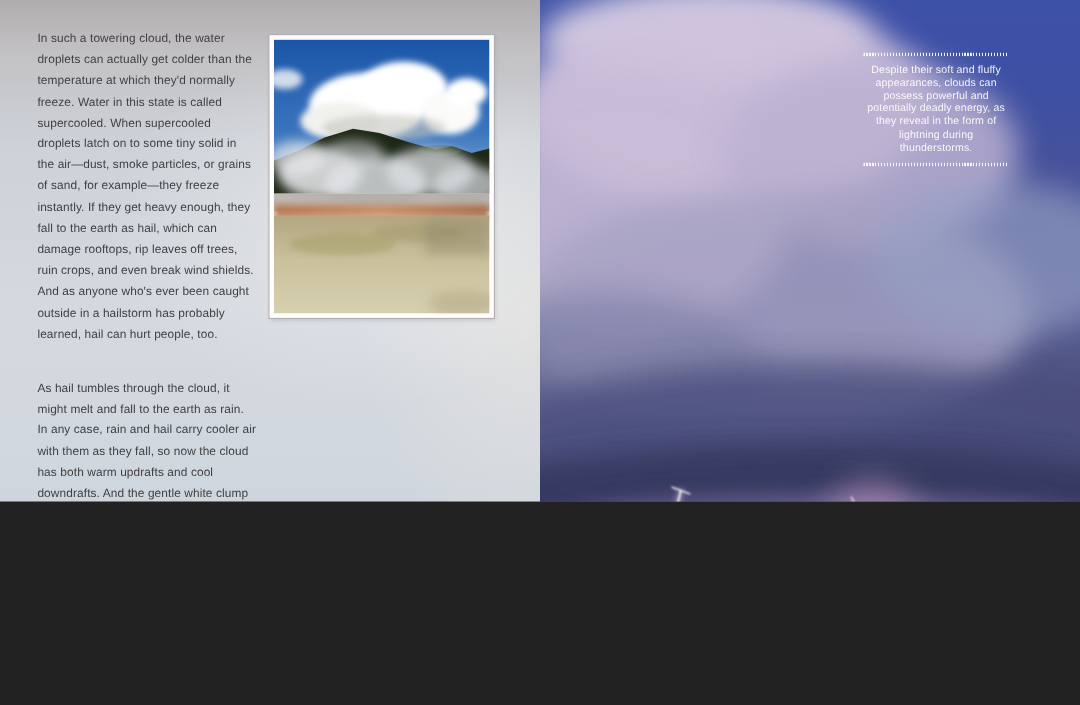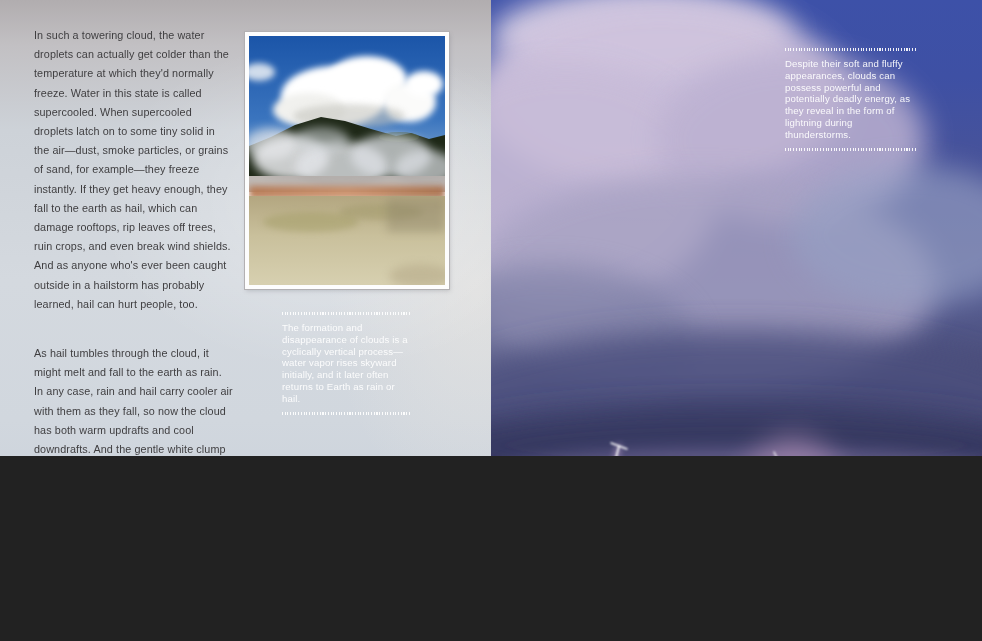--- a/index.html
+++ b/index.html
@@ -23,21 +23,21 @@
     font-size:10.8px;line-height:19.2px;color:#3f3e40;letter-spacing:.1px;
   }
   .body-text p{margin:0 0 30px 0;}
   .photo-frame{
     position:absolute;left:245px;top:32px;width:204px;height:257px;
     background:#fdfdfd;padding:4px;
     box-shadow:0 0 0 1px #b2b0b2, 1px 2px 4px rgba(90,95,105,.25);
   }
   .photo-frame svg{display:block;}
   .caption{
-    position:absolute;text-align:left;color:rgba(255,255,255,.93);
+    position:absolute;text-align:center;color:rgba(255,255,255,.93);
     font-size:9.6px;line-height:11.8px;letter-spacing:.15px;
   }
   .caption-left{left:282px;top:312px;width:130px;}
   .caption-right{left:294px;top:48px;width:132px;}
   .dotted-rule{
     height:3px;width:100%;
     background:repeating-linear-gradient(90deg, rgba(255,255,255,.92) 0 1px, rgba(255,255,255,0) 1px 2.7px);
   }
   .caption .cap-text{margin:7px 0;}
   .ornament{position:absolute;left:226px;top:595px;width:44px;height:30px;}
@@ -109,25 +109,20 @@
         <rect x="0" y="140" width="196" height="16" fill="#8a8078" opacity=".55"></rect>
         <rect x="0" y="150" width="196" height="13" fill="url(#pRim)" opacity=".92" filter="url(#pb3)"></rect>
         <rect x="0" y="160" width="196" height="89" fill="url(#pWater)"></rect>
         <ellipse cx="62" cy="186" rx="48" ry="10" fill="#a39d66" opacity=".5" filter="url(#pb3)"></ellipse>
         <ellipse cx="132" cy="176" rx="42" ry="8" fill="#989260" opacity=".4" filter="url(#pb3)"></ellipse>
         <rect x="138" y="162" width="58" height="34" fill="#8f8669" opacity=".45" filter="url(#pb5)"></rect>
         <ellipse cx="172" cy="240" rx="32" ry="12" fill="#ac9f7e" opacity=".45" filter="url(#pb5)"></ellipse>
       </svg>
     </div>
 
-    <div class="caption caption-left">
-      <div class="dotted-rule"></div>
-      <div class="cap-text">The formation and disappearance of clouds is a cyclically vertical process—water vapor rises skyward initially, and it later often returns to Earth as rain or hail.</div>
-      <div class="dotted-rule"></div>
-    </div>
 
     <svg class="ornament" viewBox="0 0 44 30">
       <path d="M1,10 H12 C12,23 16,28 22,28 C28,28 32,23 32,10 H43" fill="none" stroke="#9da3ad" stroke-width="4" opacity=".9"></path>
       <circle cx="22" cy="7.5" r="6.5" fill="#c1c6ce"></circle>
       <text x="22" y="10.8" font-size="9" fill="#ffffff" text-anchor="middle">8</text>
     </svg>
   </div>
 
   <div class="page-right">
     <svg width="491" height="641" viewBox="0 0 491 641">

